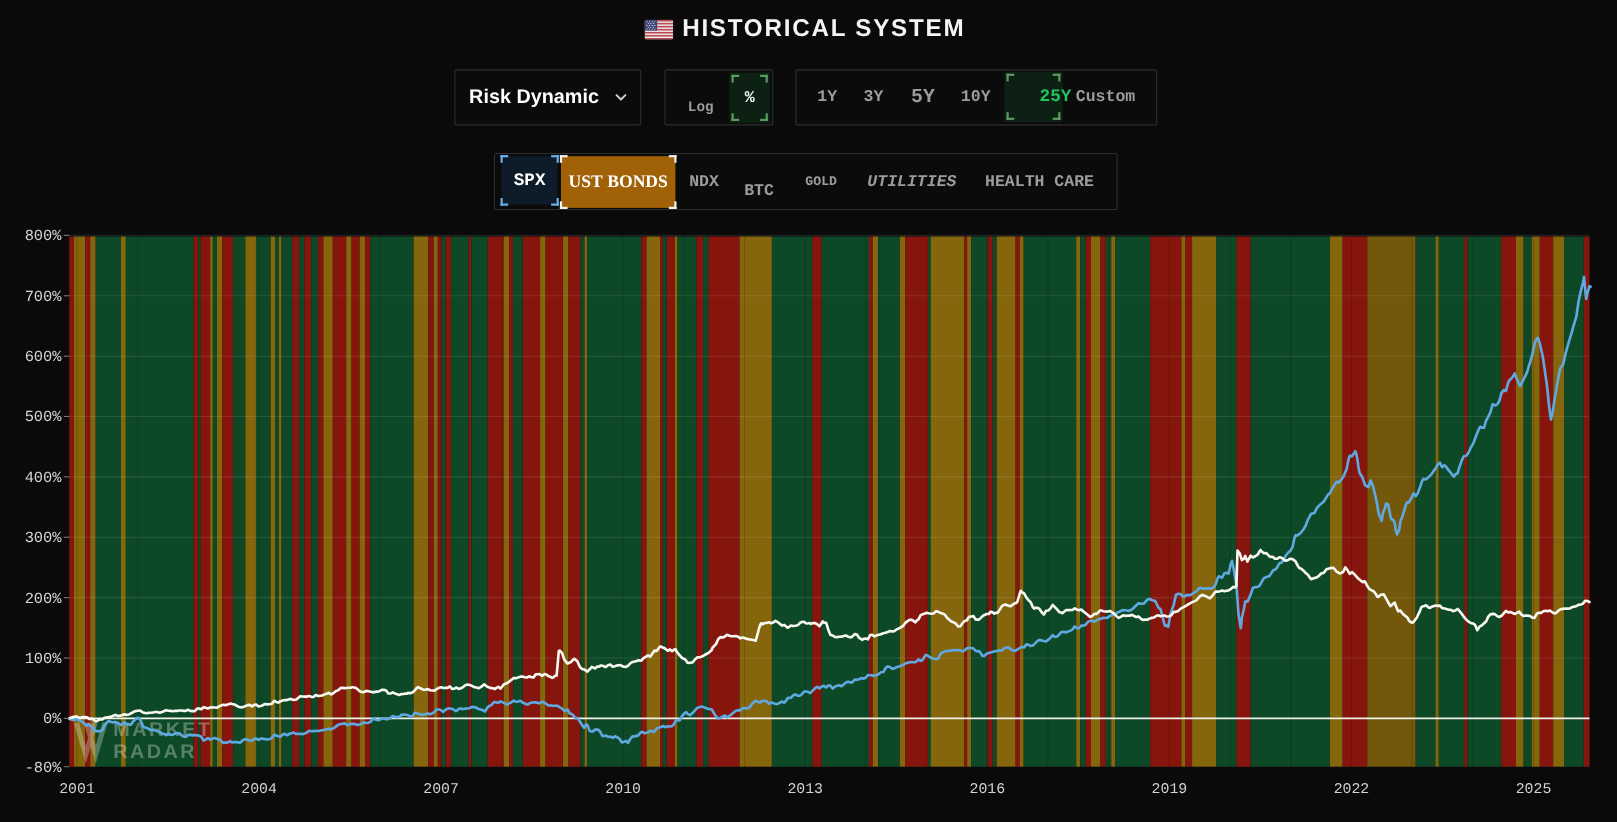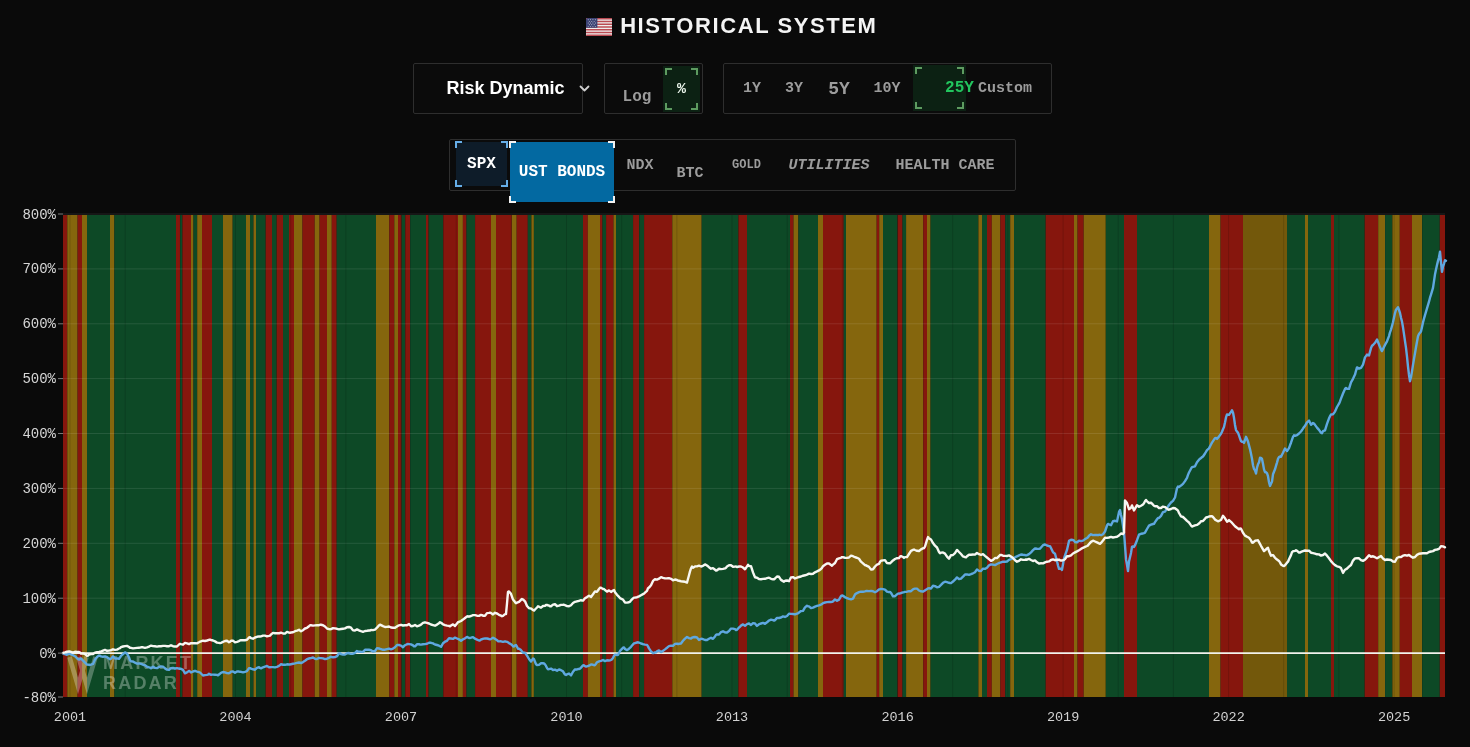--- a/index.html
+++ b/index.html
@@ -52,42 +52,42 @@
         <circle cx="5.3" cy="6.4" r="0.45"></circle>
         <circle cx="7.5" cy="6.4" r="0.45"></circle>
 <circle cx="2" cy="7.9" r="0.45"></circle>
         <circle cx="4.2" cy="7.9" r="0.45"></circle>
         <circle cx="6.4" cy="7.9" r="0.45"></circle>
         <circle cx="8.6" cy="7.9" r="0.45"></circle>
 </g>
 </svg>&nbsp;HISTORICAL SYSTEM</div>
 
 <div class="box" style="left:413px; top:63px; width:170px; height:51px;"></div>
-<div class="cell" style="left:433px; top:63px; width:170px; height:51px;">
+<div class="cell" style="left:413px; top:63px; width:170px; height:51px;">
   <span style="color:#fff; font-weight:bold; font-size:18px;">Risk Dynamic</span>
     <svg width="11" height="7" viewBox="0 0 11 7" style="margin-left:14px">
 <polyline points="1.5,1.5 5.5,5.5 9.5,1.5" fill="none" stroke="#cfcfcf" stroke-width="1.8" stroke-linecap="round" stroke-linejoin="round"></polyline>
 </svg>
 </div>
 
 <div class="box" style="left:604px; top:63px; width:99px; height:51px;"></div>
-<div class="cell mono glbl" style="left:612px; top:63px; width:50px; height:68px; font-size:16px;">Log</div>
+<div class="cell mono glbl" style="left:612px; top:63px; width:50px; height:68px; font-size:13px;">Log</div>
 <div class="cell mono ckg" style="left:663px; top:66px; width:37px; height:46px; background:#0c2113; color:#eef7ee; font-size:15px;"><i class="ck tl" style="border-color:#5d9b60"></i><i class="ck tr" style="border-color:#5d9b60"></i><i class="ck bl" style="border-color:#5d9b60"></i><i class="ck br" style="border-color:#5d9b60"></i>%</div>
 
 <div class="box" style="left:723px; top:63px; width:329px; height:51px;"></div>
 <div class="cell mono glbl" style="left:738px; top:63px; width:28px; height:51px; font-size:15px;">1Y</div>
 <div class="cell mono glbl" style="left:780px; top:63px; width:28px; height:51px; font-size:15px;">3Y</div>
 <div class="cell mono glbl" style="left:825px; top:63px; width:28px; height:51px; font-size:18px;">5Y</div>
 <div class="cell mono glbl" style="left:869px; top:63px; width:36px; height:51px; font-size:15px;">10Y</div>
 <div class="cell mono ckg" style="left:913px; top:65px; width:53px; height:46px; background:#0c2113; color:#22c55e; font-size:16px;padding-left:40px;"><i class="ck tl" style="border-color:#5d9b60"></i><i class="ck tr" style="border-color:#5d9b60"></i><i class="ck bl" style="border-color:#5d9b60"></i><i class="ck br" style="border-color:#5d9b60"></i>25Y</div>
 <div class="cell mono glbl" style="left:978px; top:63px; width:54px; height:51px; font-size:15px;">Custom</div>
 
 <div class="box" style="left:449px; top:139px; width:567px; height:52px;"></div>
 <div class="cell mono" style="left:456px; top:142px; width:51px; height:44px; background:#0e1c29; color:#fff; font-size:16px;"><i class="ck tl" style="border-color:#66aee8"></i><i class="ck tr" style="border-color:#66aee8"></i><i class="ck bl" style="border-color:#66aee8"></i><i class="ck br" style="border-color:#66aee8"></i>SPX</div>
-<div class="cell mono" style="left:510px; top:142px; width:104px; height:60px; background:#0369a1; color:#fff; font-size:16px;"><i class="ck tl" style="border-color:#f2f2f2"></i><i class="ck tr" style="border-color:#f2f2f2"></i><i class="ck bl" style="border-color:#f2f2f2"></i><i class="ck br" style="border-color:#f2f2f2"></i>UST&nbsp;BONDS</div>
+<div class="cell mono" style="left:510px; top:142px; width:104px; height:47px; background:#a16207; color:#fff; font-size:16px;font-family:Liberation Serif, serif;"><i class="ck tl" style="border-color:#f2f2f2"></i><i class="ck tr" style="border-color:#f2f2f2"></i><i class="ck bl" style="border-color:#f2f2f2"></i><i class="ck br" style="border-color:#f2f2f2"></i>UST&nbsp;BONDS</div>
 <div class="cell mono glbl" style="left:626px; top:139px; width:28px; height:52px; font-size:15px;">NDX</div>
 <div class="cell mono glbl" style="left:676px; top:139px; width:28px; height:68px; font-size:15px;">BTC</div>
 <div class="cell mono glbl" style="left:728px; top:139px; width:37px; height:52px; font-size:12px;">GOLD</div>
 <div class="cell mono glbl" style="left:788px; top:139px; width:82px; height:52px; font-size:15px;font-style:italic;">UTILITIES</div>
 <div class="cell mono glbl" style="left:895px; top:139px; width:100px; height:52px; font-size:15px;">HEALTH&nbsp;CARE</div>
 
 <svg width="1470" height="747" viewBox="0 0 1470 747" style="position:absolute;left:0;top:0">
 <defs>
       <filter id="soft" x="-1%" y="-1%" width="102%" height="102%">
         <feGaussianBlur stdDeviation="0.45"></feGaussianBlur>

